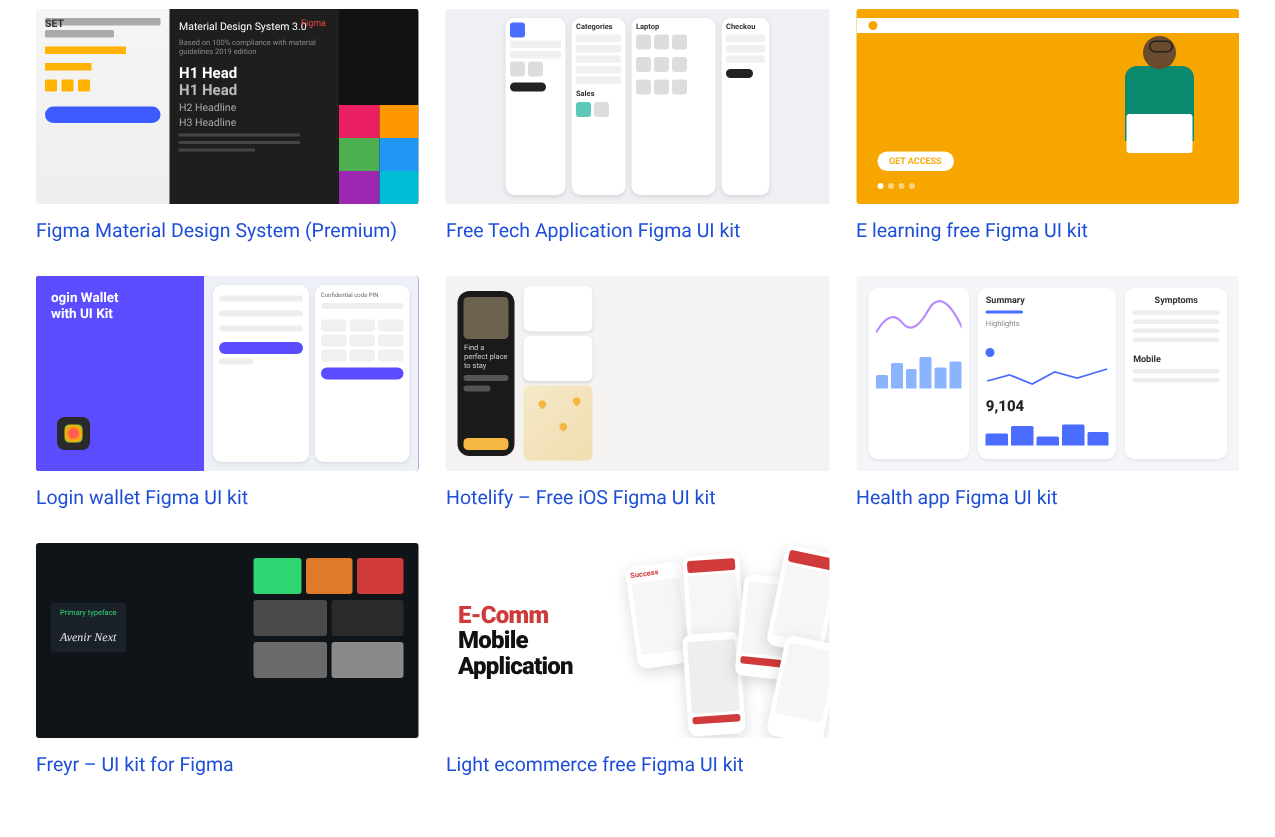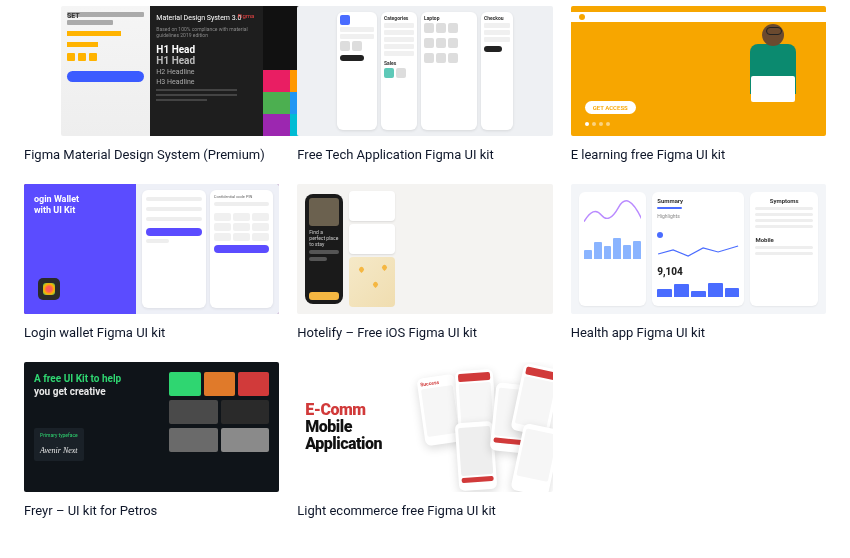--- a/index.html
+++ b/index.html
@@ -23,27 +23,27 @@
   .thumb {
     width: 100%;
     height: 130px;
     background: #701a75;
     border-radius: 2px;
     overflow: hidden;
     position: relative;
   }
   .title {
     font-size: 13px;
-    color: #0f172a;
+    color: #1d4ed8;
     margin-top: 10px;
     line-height: 1.4;
   }
 
   
-  .t1 { background: linear-gradient(180deg,#f5f5f5 0%,#eee 100%); display:flex;margin-left:37px; }
+  .t1 { background: linear-gradient(180deg,#f5f5f5 0%,#eee 100%); display:flex; }
   .t1 .left { width:35%; padding:6px; }
   .t1 .left .bar { height:5px; background:#aaa; margin-bottom:3px; border-radius:1px; }
   .t1 .left .bar.s { width:60%; }
   .t1 .left .accent { height:5px; background:#ffb300; width:70%; margin:6px 0; }
   .t1 .left .accent2 { height:5px; background:#ffb300; width:40%; }
   .t1 .left .boxes { display:flex; gap:3px; margin-top:6px;}
   .t1 .left .boxes div { width:8px; height:8px; background:#ffb300; border-radius:1px;}
   .t1 .left .bluebar { height:11px; background:#3b5bff; margin-top:10px; border-radius:6px;}
   .t1 .mid { width:44%; background:#1e1e1e; color:#eee; padding:8px 6px; font-size:6px; }
   .t1 .mid .mdtitle { font-size:7px; color:#fff; margin-bottom:4px; }
@@ -386,40 +386,39 @@
         <div class="line"></div>
           <div class="line"></div>
       </div>
     </div>
     <div class="title">Health app Figma UI kit</div>
   </a>
 
   <a class="card">
     <div class="thumb t8">
       <div class="l">
-        <div class="h"><span>A free UI Kit to help</span><br><span class="w">you get creative</span></div>
         <div class="tag"><span class="lbl">Primary typeface</span><span class="fn">Avenir Next</span></div>
       </div>
       <div class="r">
         <div class="row">
             <div class="sw" style="background:#2fd671"></div>
             <div class="sw" style="background:#e07a2a"></div>
             <div class="sw" style="background:#d13a3a"></div>
           </div>
         <div class="row">
             <div class="sw" style="background:#4a4a4a"></div>
             <div class="sw" style="background:#2a2a2a"></div>
           </div>
         <div class="row">
             <div class="sw" style="background:#6a6a6a"></div>
             <div class="sw" style="background:#8a8a8a"></div>
           </div>
       </div>
     </div>
-    <div class="title">Freyr – UI kit for Petros</div>
+    <div class="title">Freyr – UI kit for Figma</div>
   </a>
 
   <a class="card">
     <div class="thumb t9">
       <div class="txt">
         <span class="red">E-Comm</span><br>
         <span>Mobile</span><br>
         <span>Application</span>
       </div>
       <div class="phones">

